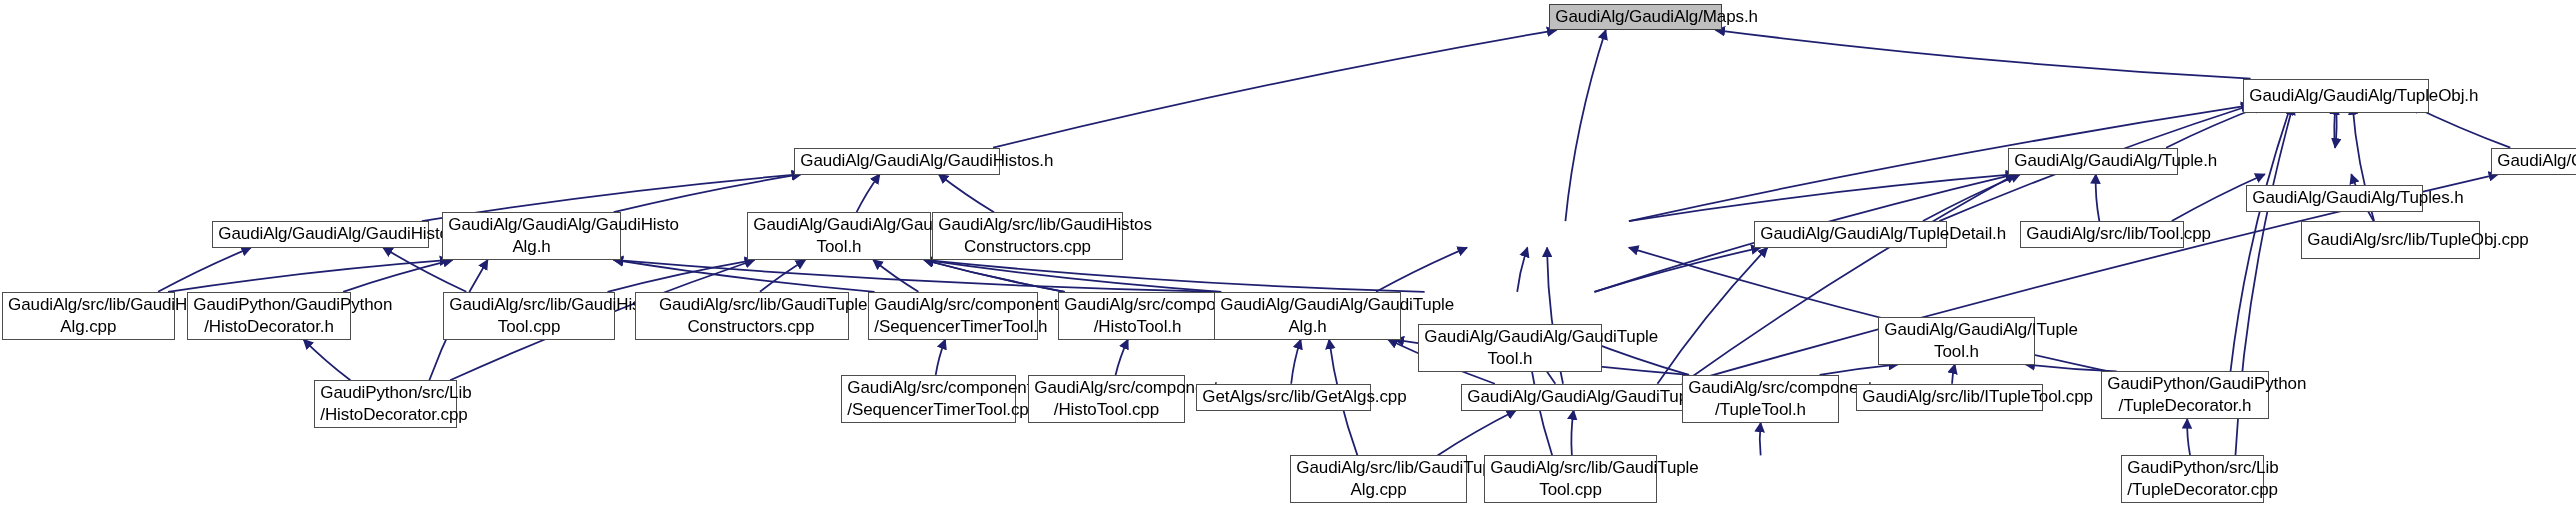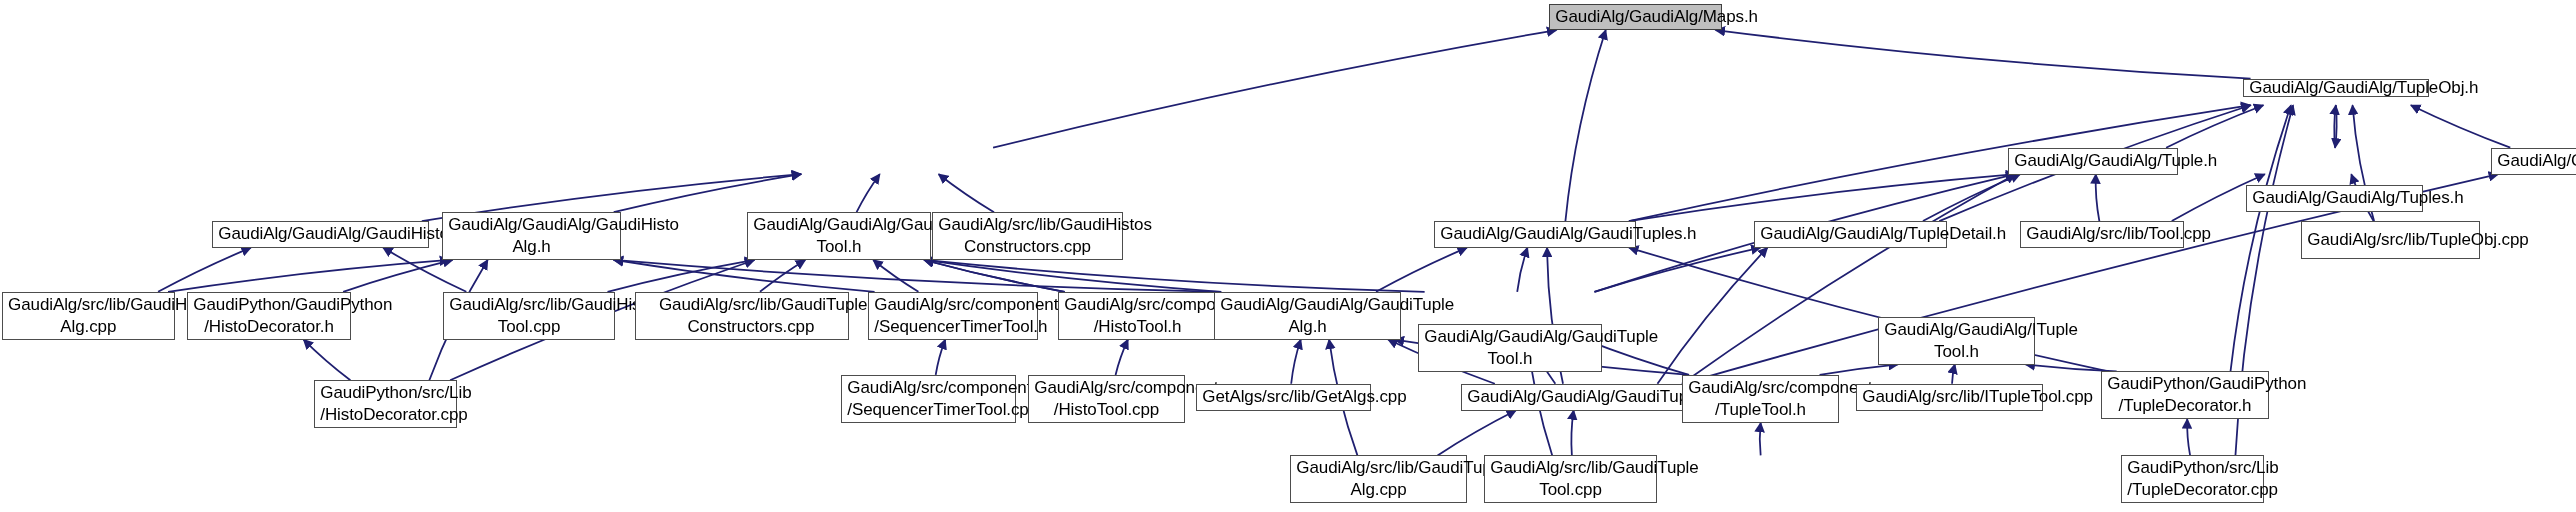--- a/index.html
+++ b/index.html
@@ -127,32 +127,32 @@
         <path d="M 2057.6 424 Q 2101.34 416.4016 2146.4 412" fill="none" stroke="#1f1f70" stroke-width="2" marker-end="url(#arrow)"></path>
         <path d="M 2393.6 420 Q 2341.56 417.8576 2290.4 412" fill="none" stroke="#1f1f70" stroke-width="2" marker-end="url(#arrow)"></path>
         <path d="M 1803 330 Q 1894.25 301.616 1991 280" fill="none" stroke="#1f1f70" stroke-width="2" marker-end="url(#arrow)"></path>
         <path d="M 1874.3 434 Q 1928.03 354.7608 1998.7 280" fill="none" stroke="#1f1f70" stroke-width="2" marker-end="url(#arrow)"></path>
         <path d="M 1204 330 Q 1122.52 314.862 1045 294" fill="none" stroke="#1f1f70" stroke-width="2" marker-end="url(#arrow)"></path>
         <path d="M 1902 434 Q 2355.292782812687 305.0393397506698 2825 197" fill="none" stroke="#1f1f70" stroke-width="2" marker-end="url(#arrow)"></path>
       </g>
   </svg>
   <div id="node-layer">
       <div class="node highlight" style="left: 1549px; top: 3.5px; width: 173px; height: 26.5px;"><span class="label">GaudiAlg/GaudiAlg/Maps.h</span></div>
-      <div class="node" style="left: 2243px; top: 79px; width: 186px; height: 18px;"><span class="label">GaudiAlg/GaudiAlg/TupleObj.h</span></div>
+      <div class="node" style="left: 2243px; top: 79px; width: 186px; height: 34px;"><span class="label">GaudiAlg/GaudiAlg/TupleObj.h</span></div>
+      <div class="node" style="left: 794px; top: 148px; width: 206px; height: 26.5px;"><span class="label">GaudiAlg/GaudiAlg/GaudiHistos.h</span></div>
       <div class="node" style="left: 2008px; top: 148px; width: 170px; height: 26.5px;"><span class="label">GaudiAlg/GaudiAlg/Tuple.h</span></div>
       <div class="node" style="left: 2246px; top: 148px; width: 177px; height: 26.5px; margin-top: 37px;"><span class="label">GaudiAlg/GaudiAlg/Tuples.h</span></div>
       <div class="node" style="left: 2491px; top: 148px; width: 187px; height: 26.5px;"><span class="label">GaudiAlg/GaudiAlg/TuplePut.h</span></div>
       <div class="node" style="left: 212px; top: 221px; width: 217px; height: 26.5px;"><span class="label">GaudiAlg/GaudiAlg/GaudiHistos.icpp</span></div>
       <div class="node" style="left: 442px; top: 212px; width: 179px; height: 48px;"><span class="label">GaudiAlg/GaudiAlg/GaudiHisto
 Alg.h</span></div>
       <div class="node" style="left: 747px; top: 212px; width: 184px; height: 48px;"><span class="label">GaudiAlg/GaudiAlg/GaudiHisto
 Tool.h</span></div>
       <div class="node" style="left: 932px; top: 212px; width: 191px; height: 48px;"><span class="label">GaudiAlg/src/lib/GaudiHistos
 Constructors.cpp</span></div>
-      <div class="node" style="left: 1434px; top: 221px; width: 202px; height: 26.5px;"><span class="label">GaudiAlg/GaudiAlg/GaudiTuples.h</span></div>
       <div class="node" style="left: 1754px; top: 221px; width: 193px; height: 26.5px;"><span class="label">GaudiAlg/GaudiAlg/TupleDetail.h</span></div>
       <div class="node" style="left: 2020px; top: 221px; width: 164px; height: 26.5px;"><span class="label">GaudiAlg/src/lib/Tool.cpp</span></div>
       <div class="node" style="left: 2301px; top: 221px; width: 179px; height: 38px;"><span class="label">GaudiAlg/src/lib/TupleObj.cpp</span></div>
       <div class="node" style="left: 1.8px; top: 292px; width: 173px; height: 48px;"><span class="label">GaudiAlg/src/lib/GaudiHisto
 Alg.cpp</span></div>
       <div class="node" style="left: 187px; top: 292px; width: 164px; height: 48px;"><span class="label">GaudiPython/GaudiPython
 /HistoDecorator.h</span></div>
       <div class="node" style="left: 443px; top: 292px; width: 172px; height: 48px;"><span class="label">GaudiAlg/src/lib/GaudiHisto
 Tool.cpp</span></div>
       <div class="node" style="left: 635px; top: 292px; width: 214px; height: 48px; padding-left: 23px;"><span class="label">GaudiAlg/src/lib/GaudiTuples

